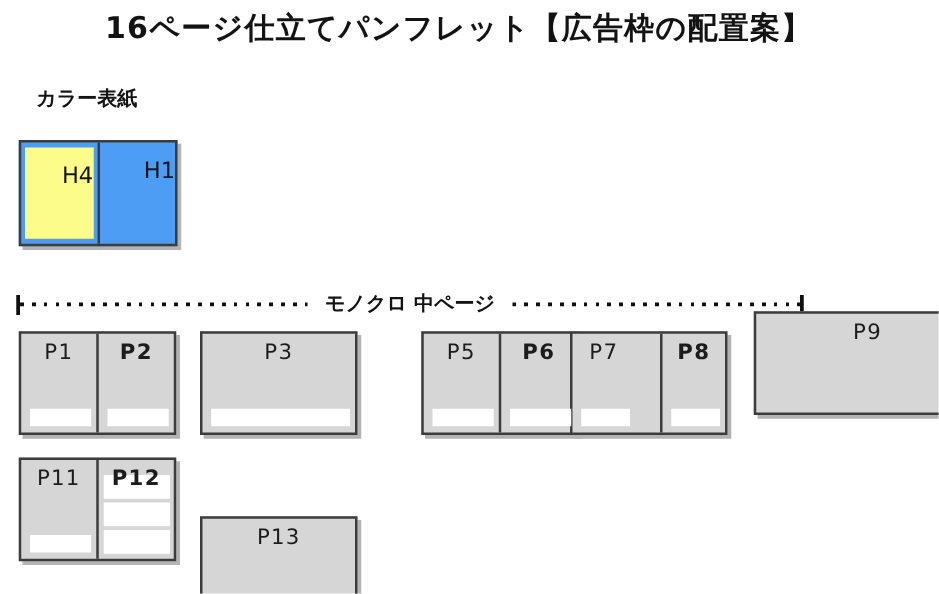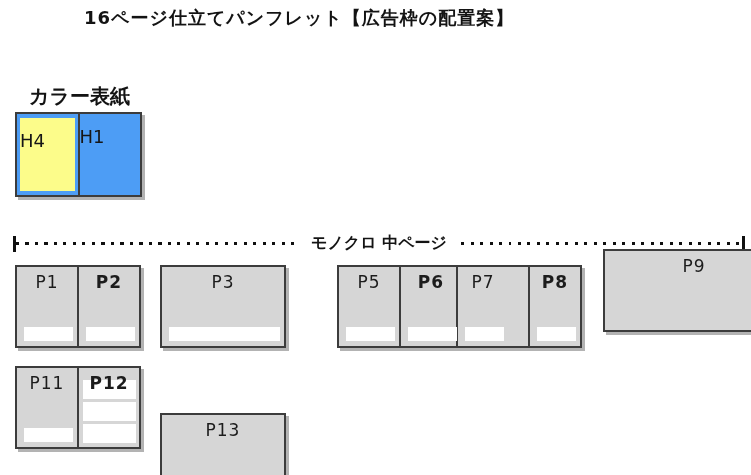--- a/index.html
+++ b/index.html
@@ -7,33 +7,33 @@
     --cover-yellow:#fcfc8a;
     --page-gray:#d6d6d6;
     --border-dark:#3c3c3c;
     --ad-slot:#ffffff;
     --ink:#131313;
   }
   html,body{margin:0;padding:0;background:#fff;}
   body{font-family:"DejaVu Sans","Liberation Sans",sans-serif;color:var(--ink);}
   .canvas{position:relative;width:751px;height:475px;background:#fff;overflow:hidden;}
 
-  .title{position:absolute;left:84px;top:6px;font-size:18px;font-weight:bold;letter-spacing:1px;white-space:nowrap;}
+  .title{position:absolute;left:84px;top:6px;font-size:24px;font-weight:bold;letter-spacing:1px;white-space:nowrap;}
 
-  .cover-label{position:absolute;left:29px;top:83px;font-size:20px;font-weight:bold;}
+  .cover-label{position:absolute;left:29px;top:69px;font-size:16px;font-weight:bold;}
 
   .cover-box{position:absolute;left:15px;top:112px;width:123px;height:81px;
     background:var(--cover-blue);border:2px solid var(--border-dark);
     box-shadow:3px 3px 0 #b3b3b3;display:flex;}
   .cover-half{flex:1;position:relative;}
   .cover-half.front{border-left:2px solid var(--border-dark);}
   .back-panel{position:absolute;left:3px;right:3px;top:4px;bottom:4px;background:var(--cover-yellow);}
-  .cover-code{display:block;text-align:left;padding-top:12px;font-size:18px;color:#161616;}
+  .cover-code{display:block;text-align:right;padding-top:12px;font-size:18px;color:#161616;}
 
-  .mid-divider{position:absolute;left:13px;top:235px;width:732px;height:17px;display:flex;align-items:center;}
+  .mid-divider{position:absolute;left:13px;top:235px;width:630px;height:17px;display:flex;align-items:center;}
   .divider-bar{width:3px;height:16px;background:#101010;flex:0 0 auto;}
   .divider-dots{flex:1;height:3px;background:repeating-linear-gradient(to right,#101010 0 3px,transparent 3px 9.5px);}
   .divider-text{font-size:16px;font-weight:bold;margin:0 14px;white-space:nowrap;}
 
   .spread{position:absolute;width:122px;height:79px;background:var(--page-gray);
     border:2px solid var(--border-dark);box-shadow:3px 3px 0 #b3b3b3;display:flex;}
   .page{flex:1;position:relative;}
   .page.right{border-left:2px solid var(--border-dark);font-weight:bold;}
   .page-label{display:block;position:relative;z-index:2;text-align:center;margin-top:5px;font-size:17px;color:#1c1c1c;letter-spacing:1px;}
   .ad-bottom{position:absolute;left:7px;right:4px;bottom:5px;height:14px;background:var(--ad-slot);z-index:1;}

